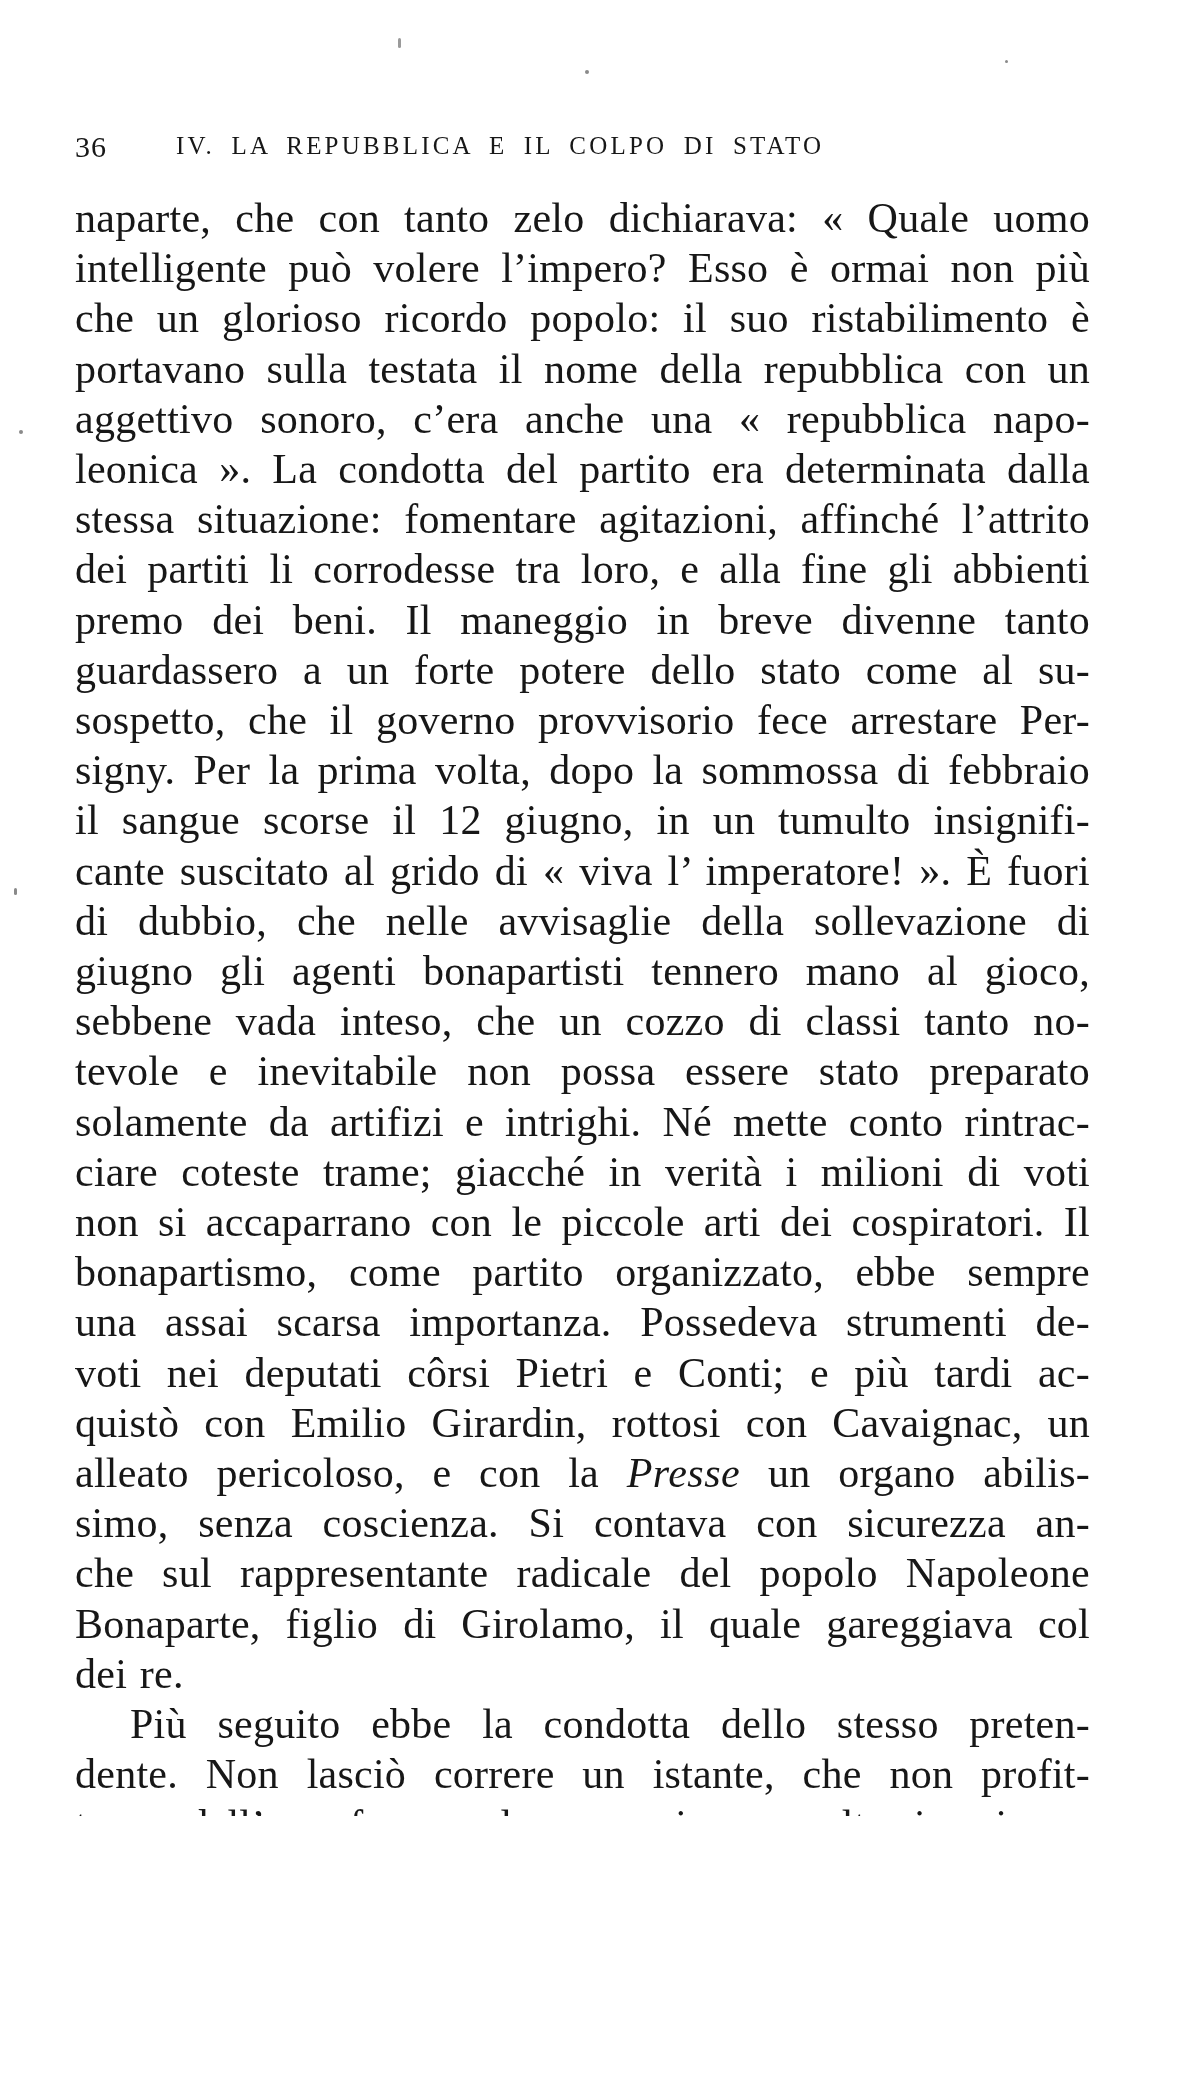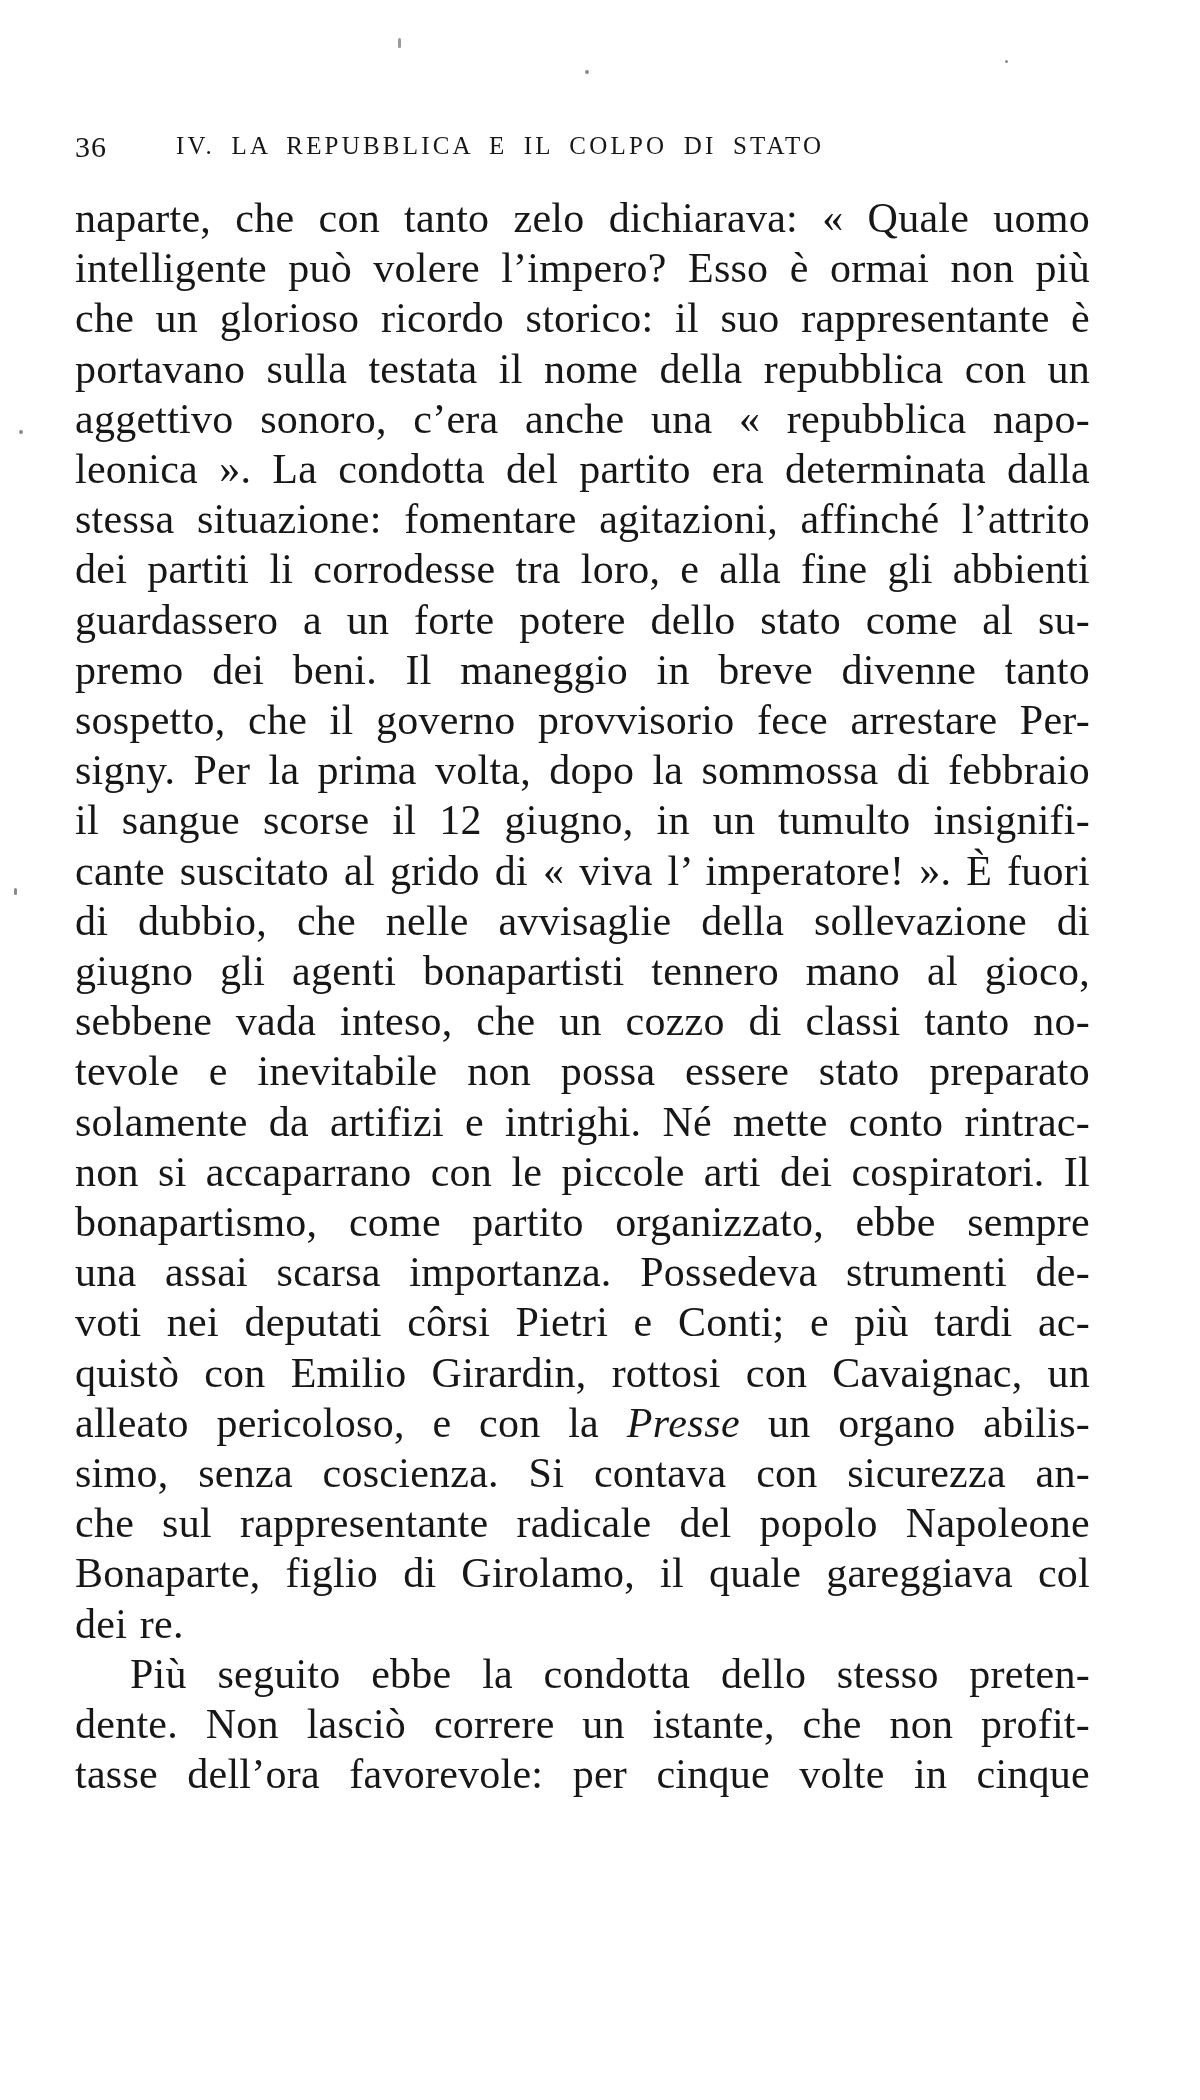--- a/index.html
+++ b/index.html
@@ -122,37 +122,38 @@
 <div class="page" style="--bg: #ffffff; --ink: #171717; --edge: #000000; --barl: #33415e; --barr: #0a0f1c;">
 
   <div class="header">
     <span class="pagenum">36</span>
     <span class="runtitle">IV. LA REPUBBLICA E IL COLPO DI STATO</span>
   </div>
 
   <div class="body-text">
       <div class="line">naparte, che con tanto zelo dichiarava: « Quale uomo</div>
       <div class="line">intelligente può volere l’impero? Esso è ormai non più</div>
-      <div class="line">che un glorioso ricordo storico: il suo rappresentante è</div>
+      <div class="line">che un glorioso ricordo popolo: il suo ristabilimento è</div>
       <div class="line">portavano sulla testata il nome della repubblica con un</div>
       <div class="line">aggettivo sonoro, c’era anche una « repubblica napo-</div>
       <div class="line">leonica ». La condotta del partito era determinata dalla</div>
       <div class="line">stessa situazione: fomentare agitazioni, affinché l’attrito</div>
       <div class="line">dei partiti li corrodesse tra loro, e alla fine gli abbienti</div>
+      <div class="line">premo dei beni. Il maneggio in breve divenne tanto</div>
       <div class="line">guardassero a un forte potere dello stato come al su-</div>
-      <div class="line">premo dei beni. Il maneggio in breve divenne tanto</div>
       <div class="line">sospetto, che il governo provvisorio fece arrestare Per-</div>
       <div class="line">signy. Per la prima volta, dopo la sommossa di febbraio</div>
       <div class="line">il sangue scorse il 12 giugno, in un tumulto insignifi-</div>
       <div class="line">cante suscitato al grido di « viva l’ imperatore! ». È fuori</div>
       <div class="line">di dubbio, che nelle avvisaglie della sollevazione di</div>
       <div class="line">giugno gli agenti bonapartisti tennero mano al gioco,</div>
       <div class="line">sebbene vada inteso, che un cozzo di classi tanto no-</div>
       <div class="line">tevole e inevitabile non possa essere stato preparato</div>
       <div class="line">solamente da artifizi e intrighi. Né mette conto rintrac-</div>
+      <div class="line">ciare coteste trame; giacché in verità i milioni di voti</div>
       <div class="line">non si accaparrano con le piccole arti dei cospiratori. Il</div>
       <div class="line">bonapartismo, come partito organizzato, ebbe sempre</div>
       <div class="line">una assai scarsa importanza. Possedeva strumenti de-</div>
       <div class="line">voti nei deputati côrsi Pietri e Conti; e più tardi ac-</div>
       <div class="line">quistò con Emilio Girardin, rottosi con Cavaignac, un</div>
       <div class="line">alleato pericoloso, e con la <i>Presse</i> un organo abilis-</div>
       <div class="line">simo, senza coscienza. Si contava con sicurezza an-</div>
       <div class="line">che sul rappresentante radicale del popolo Napoleone</div>
       <div class="line">Bonaparte, figlio di Girolamo, il quale gareggiava col</div>
       <div class="line no-just">dei re.</div>

